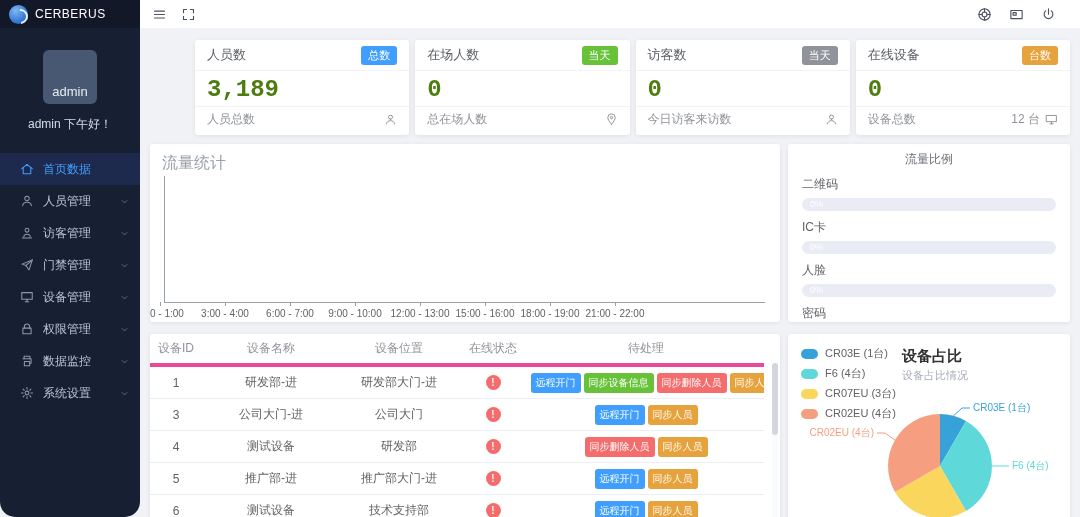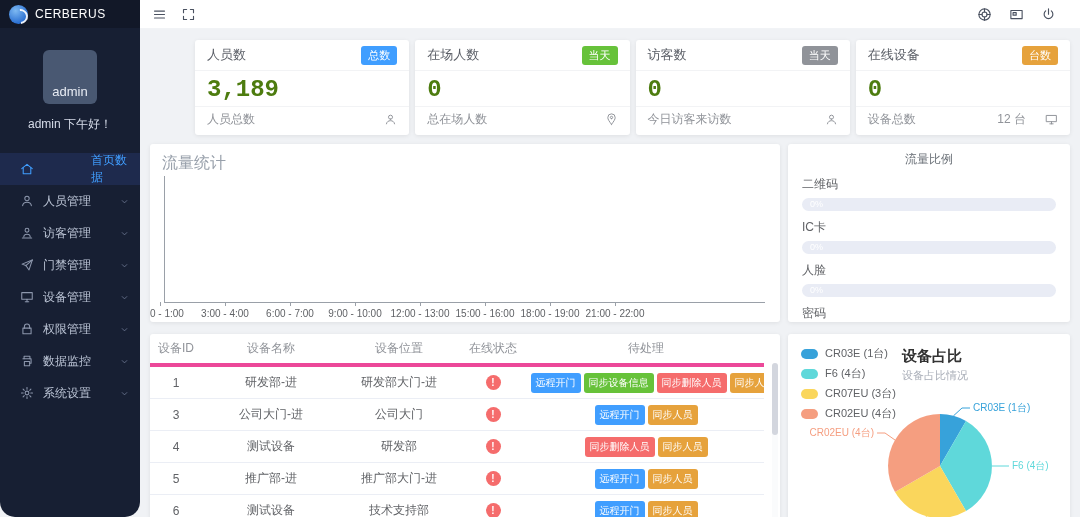--- a/index.html
+++ b/index.html
@@ -13,38 +13,38 @@
   .logo::after{content:"";position:absolute;left:4px;top:4px;width:11px;height:11px;border-radius:50%;
         border:2px solid rgba(255,255,255,.9);border-left-color:transparent;border-bottom-color:transparent;transform:rotate(40deg);}
   .brand-name{color:#fff;font-size:12px;letter-spacing:.5px;}
   .avatar{width:54px;height:54px;margin:22px auto 12px;background:#495872;border-radius:6px;color:#e8ecf4;
         font-size:13px;display:flex;align-items:flex-end;justify-content:center;padding-bottom:5px;box-sizing:border-box;}
   .greeting{color:#d6dce9;font-size:12px;text-align:center;margin-bottom:20px;}
   .menu{margin-top:4px;}
   .menu-item{height:32px;display:flex;align-items:center;padding:0 10px 0 20px;color:#bcc5d6;font-size:12px;cursor:pointer;}
   .menu-item .mi-icon{width:14px;height:14px;margin-right:9px;color:#8d97ad;flex:0 0 auto;}
   .menu-item .mi-icon svg,.chev svg{width:100%;height:100%;display:block;}
-  .menu-item.active{background:#1e2a4d;color:#409eff;gap:48px;}
+  .menu-item.active{background:#1e2a4d;color:#409eff;}
   .menu-item.active .mi-icon{color:#409eff;}
   .chev{margin-left:auto;width:11px;height:11px;color:#6e7a94;}
   
   .topbar{position:absolute;left:140px;top:0;right:0;height:28px;background:#fff;border-bottom:1px solid #f1f3f6;z-index:4;}
   .tb-icon{position:absolute;top:7px;width:15px;height:15px;color:#4a5160;cursor:pointer;}
   .tb-icon svg{width:100%;height:100%;display:block;}
   
   .content{position:absolute;left:140px;top:28px;width:940px;height:489px;box-sizing:border-box;padding:12px 10px;}
   .card{background:#fff;border-radius:3px;box-shadow:0 1px 4px rgba(0,0,0,.08);box-sizing:border-box;}
   .stat-row{display:flex;gap:6px;margin-bottom:9px;padding-left:45px;}
   .stat-card{flex:1;height:95px;}
   .stat-head{display:flex;justify-content:space-between;align-items:center;height:30px;padding:0 12px;border-bottom:1px solid #f2f3f5;}
   .stat-title{font-size:13px;color:#5a5e66;}
   .badge{font-size:11px;color:#fff;border-radius:3px;padding:2px 7px;}
   .stat-value{font-size:24px;font-weight:bold;color:#4d7c0f;padding:5px 12px 3px;font-family:Liberation Mono, monospace;}
   .stat-foot{display:flex;justify-content:space-between;align-items:center;height:25px;padding:0 12px;border-top:1px solid #f2f3f5;color:#909399;font-size:12px;}
-  .foot-right{display:flex;align-items:center;gap:19px;color:#909399;margin-left:36px;}
+  .foot-right{display:flex;align-items:center;gap:5px;color:#909399;margin-left:36px;}
   .foot-right .fi{width:13px;height:13px;}
   .foot-right .fi svg{width:100%;height:100%;display:block;}
   .mid-row{display:flex;gap:8px;margin-bottom:12px;}
   .chart-card{width:630px;height:178px;position:relative;overflow:hidden;}
   .chart-title{font-size:16px;color:#98a0ab;padding:9px 12px 0;}
   .plot{position:absolute;left:14px;top:32px;width:600px;height:126px;border-left:1px solid #9aa0a8;border-bottom:1px solid #9aa0a8;}
   .xtick{position:absolute;top:158px;width:1px;height:4px;background:#9aa0a8;}
   .xlabel{position:absolute;top:164px;font-size:10px;color:#606266;white-space:nowrap;transform:translateX(-50%);}
   .ratio-card{flex:1;height:178px;overflow:hidden;}
   .ratio-title{text-align:center;font-size:12px;color:#6a7077;padding-top:7px;}

